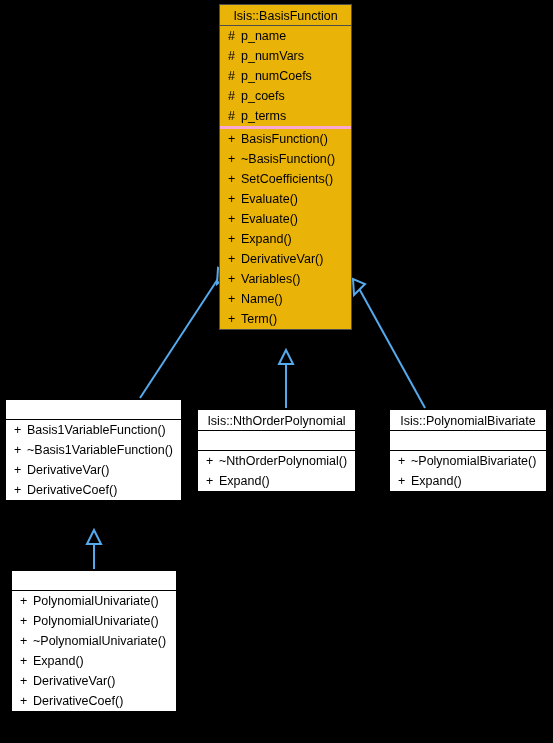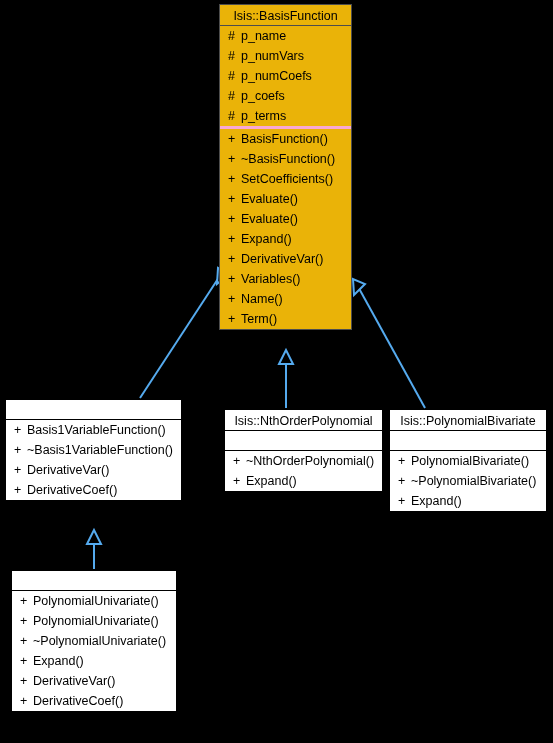--- a/index.html
+++ b/index.html
@@ -182,41 +182,38 @@
       </div>
       <div class="member">
         <span class="vis">+</span><span>DerivativeVar()</span>
       </div>
       <div class="member">
         <span class="vis">+</span><span>DerivativeCoef()</span>
       </div>
     </div>
   </div>
 
-  <div class="uml-class" style="left:224px; top:409px; width:159px;">
+  <div class="uml-class" style="left:197px; top:409px; width:159px;">
     <div class="cls-header">Isis::NthOrderPolynomial</div>
     <div class="cls-attrs empty"></div>
     <div class="cls-ops">
       <div class="member">
         <span class="vis">+</span><span>~NthOrderPolynomial()</span>
       </div>
       <div class="member">
         <span class="vis">+</span><span>Expand()</span>
       </div>
     </div>
   </div>
 
   <div class="uml-class" style="left:389px; top:409px; width:158px;">
     <div class="cls-header">Isis::PolynomialBivariate</div>
     <div class="cls-attrs empty"></div>
     <div class="cls-ops">
       <div class="member">
-        <span class="vis">+</span><span>PolynomialBivariate()</span>
-      </div>
-      <div class="member">
         <span class="vis">+</span><span>~PolynomialBivariate()</span>
       </div>
       <div class="member">
         <span class="vis">+</span><span>Expand()</span>
       </div>
     </div>
   </div>
 
   <div class="uml-class" style="left:11px; top:570px; width:166px;">
     <div class="cls-attrs empty"></div>

